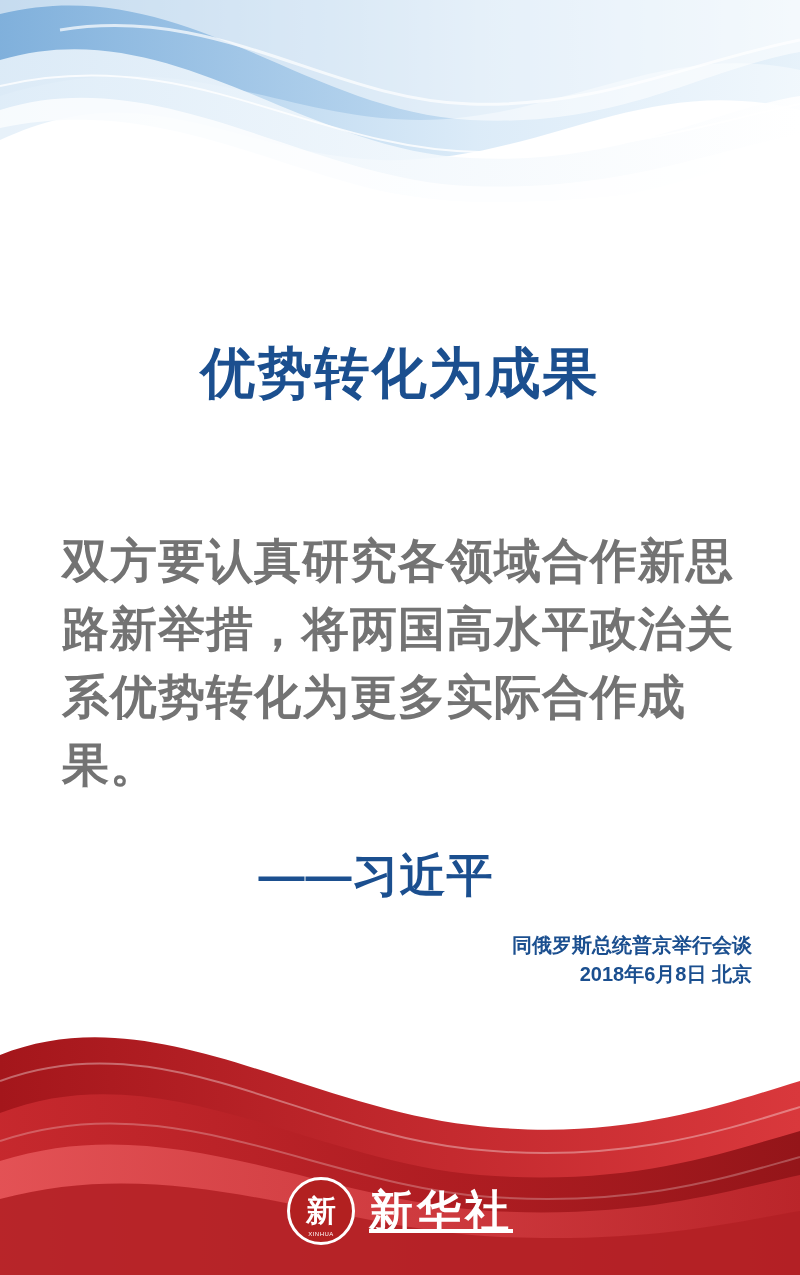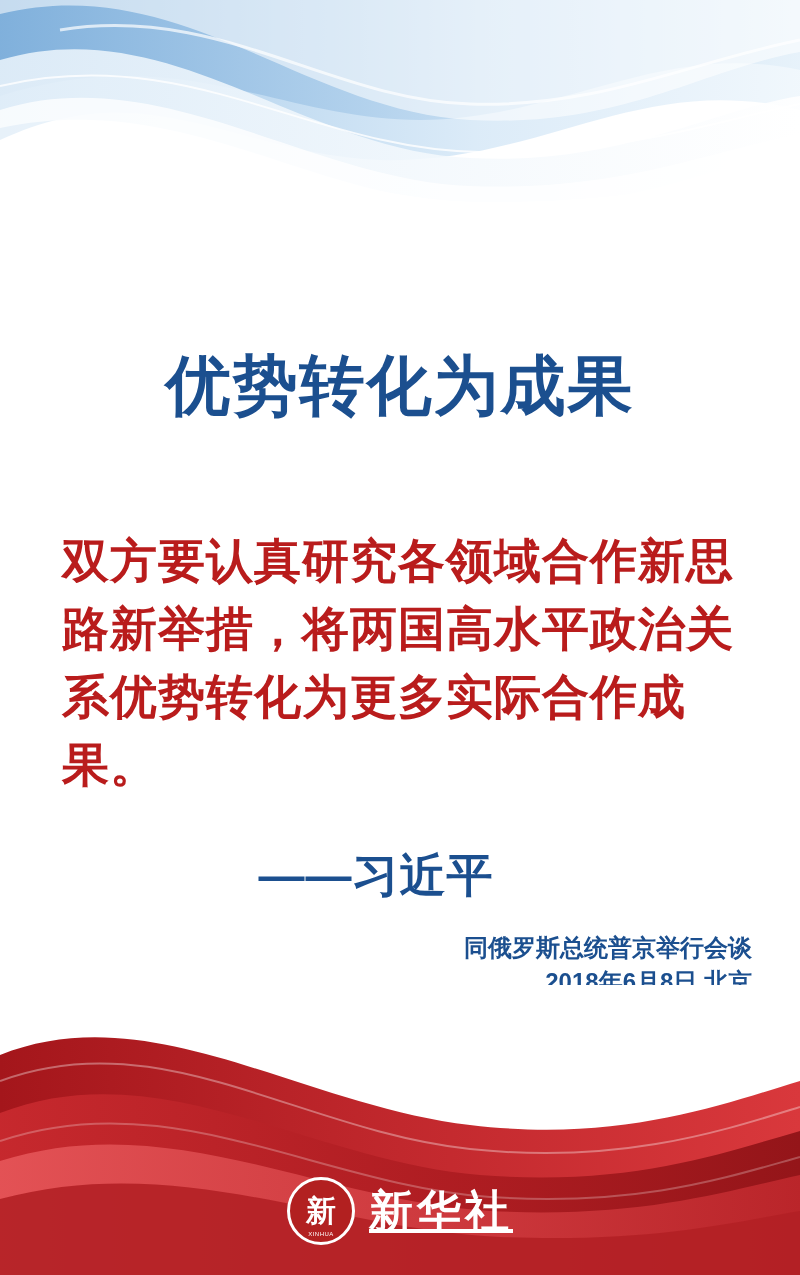--- a/index.html
+++ b/index.html
@@ -49,35 +49,35 @@
     width: 800px;
     height: 1275px;
   }
 
   .headline {
     position: absolute;
     top: 305px;
     left: 0;
     width: 800px;
     text-align: center;
-    font-size: 65px;
+    font-size: 55px;
     font-weight: bold;
     color: #1b4f8f;
     letter-spacing: 2px;
     line-height: 1.15;
   }
 
   .quote {
     position: absolute;
     top: 480px;
     left: 62px;
     width: 690px;
     font-size: 47px;
     font-weight: bold;
-    color: #b91c1c;
+    color: #737373;
     line-height: 1.45;
     letter-spacing: 1px;
   }
 
   .attribution {
     position: absolute;
     top: 845px;
     left: 0;
     width: 752px;
     text-align: center;
@@ -86,21 +86,21 @@
     color: #1b4f8f;
     letter-spacing: 1px;
   }
 
   .meta {
     position: absolute;
     top: 930px;
     left: 0;
     width: 752px;
     text-align: right;
-    font-size: 24px;
+    font-size: 20px;
     font-weight: bold;
     color: #1b4f8f;
     line-height: 1.35;
   }
   .meta div { margin-top: 2px; }
 
   
   .logo-wrap {
     position: absolute;
     bottom: 30px;

